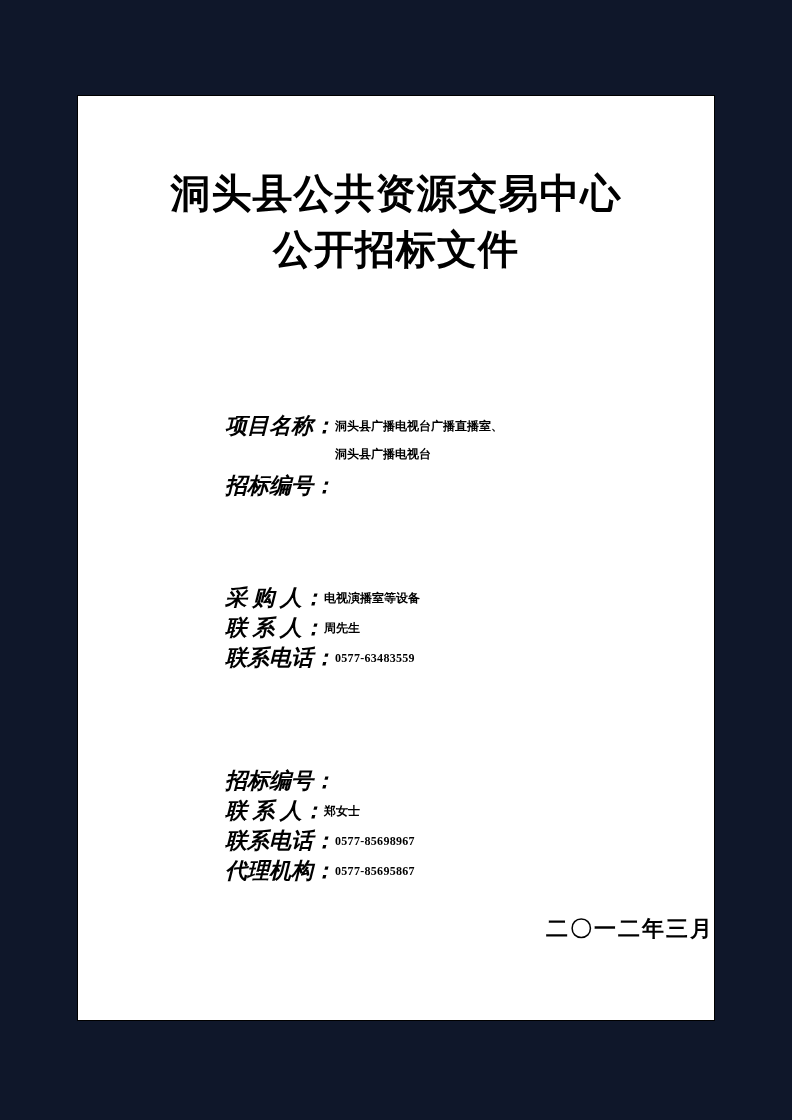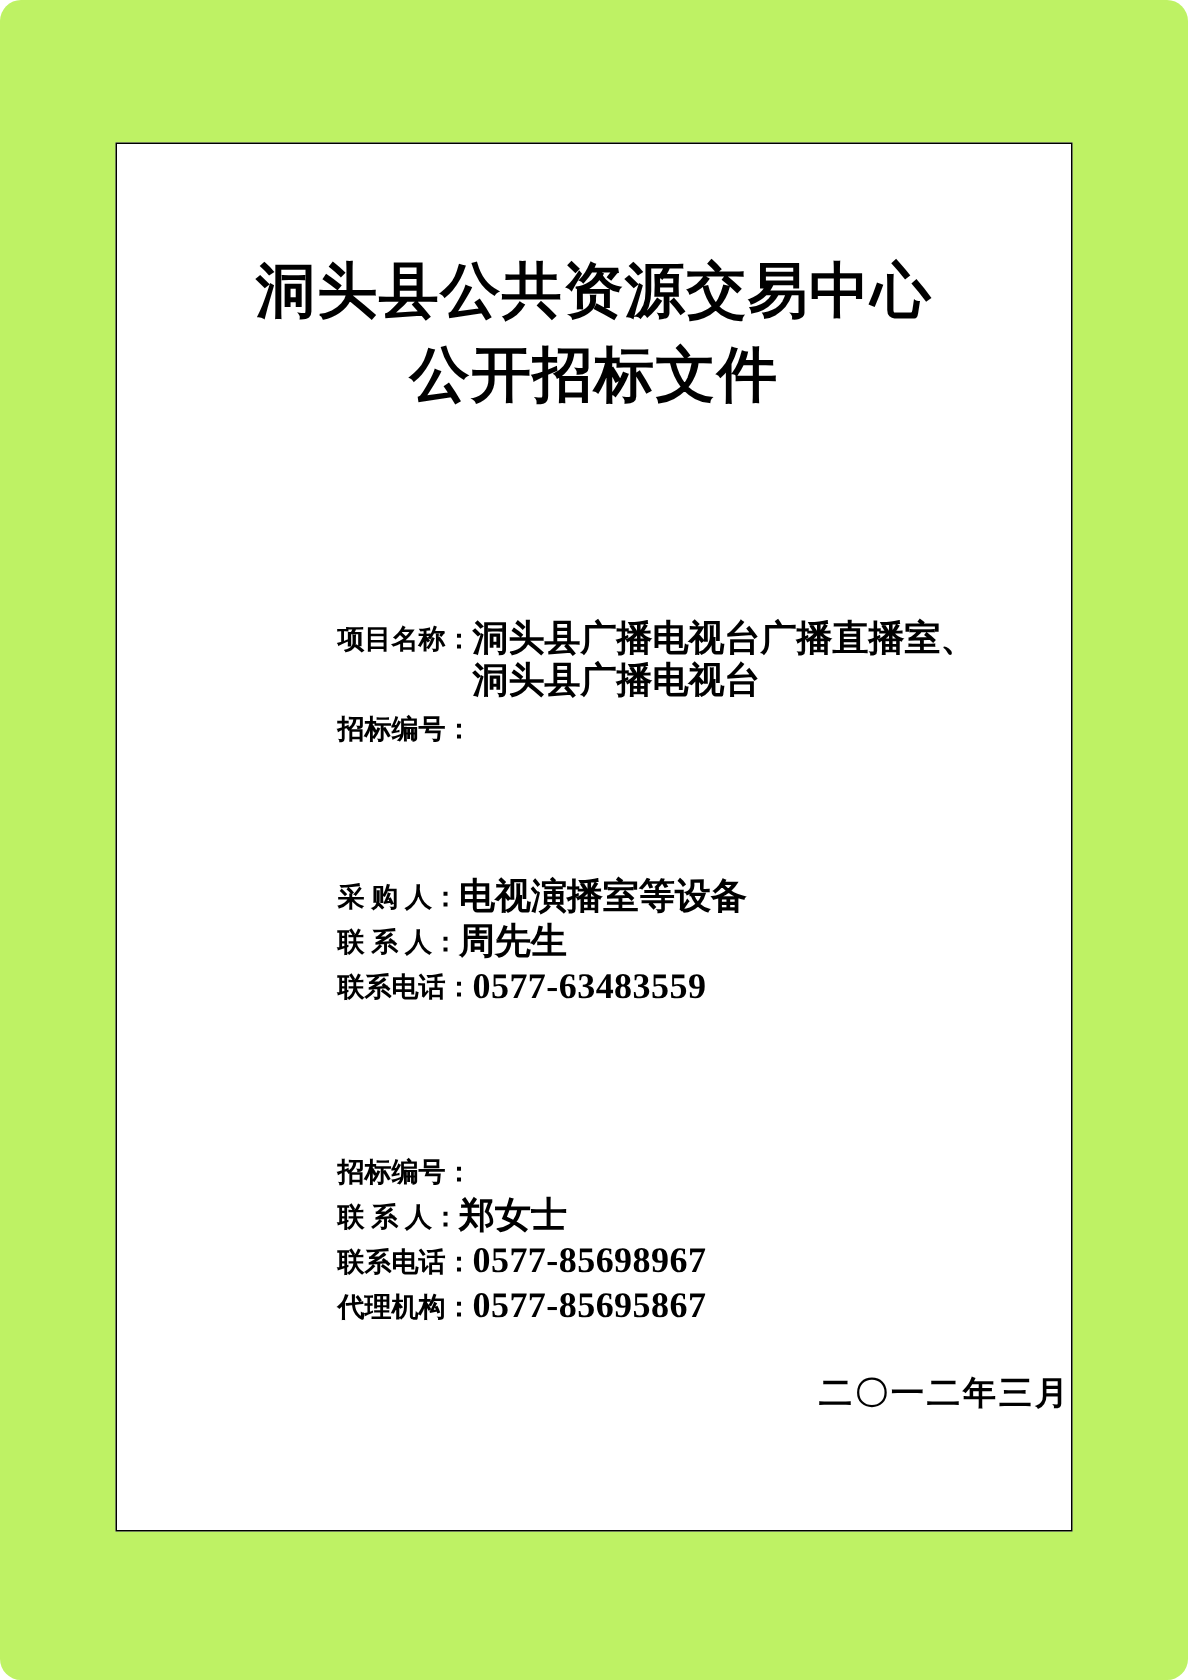--- a/index.html
+++ b/index.html
@@ -14,22 +14,21 @@
     color: #000000;
     position: relative;
     overflow: hidden;
   }
   .page {
     position: absolute;
     left: 0;
     top: 0;
     width: 792px;
     height: 1120px;
-    background: #bef264;
-    border-radius: 14px;
+    background: #0f172a;
   }
   .doc-frame {
     position: absolute;
     left: 77px;
     top: 95px;
     width: 638px;
     height: 926px;
     border: 1px solid #000000;
     box-sizing: border-box;
     background: #ffffff;
@@ -61,26 +60,27 @@
     display: flex;
     align-items: flex-start;
     line-height: 28px;
     font-size: 18px;
     font-weight: bold;
   }
   .row .lbl {
     flex: 0 0 auto;
     white-space: pre;
     font-weight: bold;
-    font-size: 18px;
+    font-size: 22px;
+    font-style: italic;
   }
   .row .val {
     flex: 0 1 auto;
     font-weight: bold;
-    font-size: 24px;
+    font-size: 12px;
     white-space: pre;
   }
   .row .val.mono {
     font-family: "Liberation Serif", "DejaVu Serif", serif;
     letter-spacing: 0.3px;
   }
   .cont-row {
     font-size: 17px;
     font-weight: bold;
     line-height: 26px;

